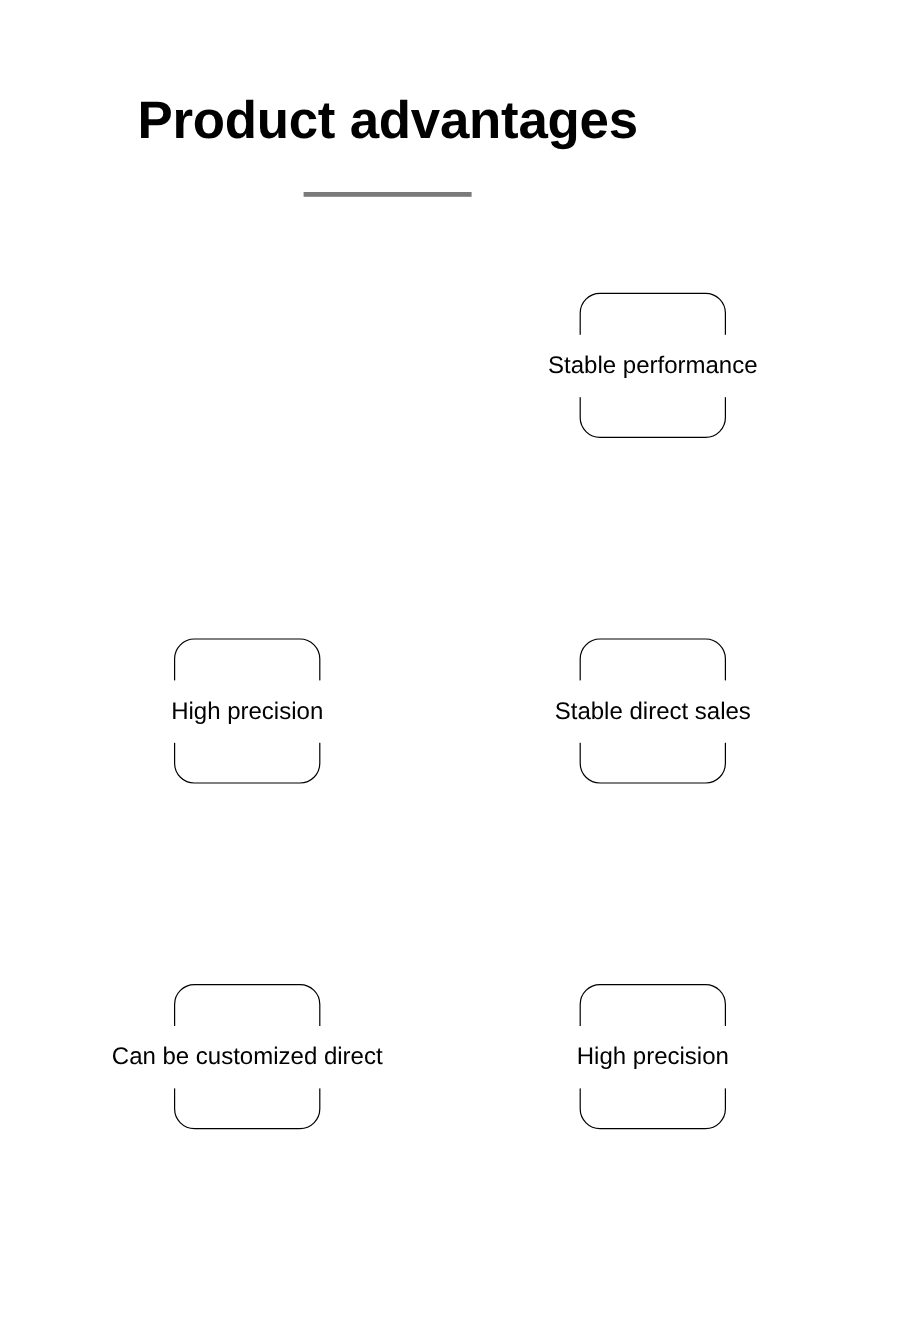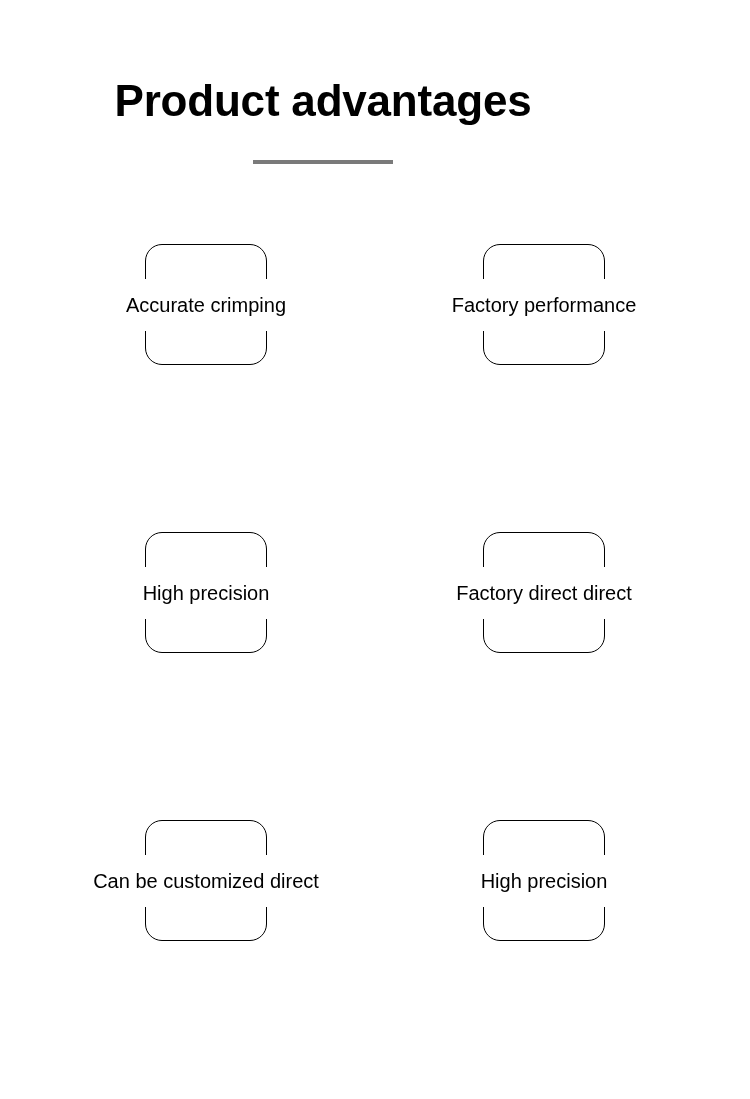--- a/index.html
+++ b/index.html
@@ -103,34 +103,31 @@
 <div class="page">
 
   <div class="header">
     <h1 class="page-title">Product advantages</h1>
     <div class="title-divider"></div>
   </div>
 
   <div class="cards-grid">
 
     <div class="card-row">
-      <div class="feature-card col-1">
-        <span class="card-label">Accurate crimping</span>
-      </div>
       <div class="feature-card col-2">
-        <span class="card-label">Factory performance</span>
+        <span class="card-label">Stable performance</span>
       </div>
     </div>
 
     <div class="card-row">
       <div class="feature-card col-1">
         <span class="card-label">High precision</span>
       </div>
       <div class="feature-card col-2">
-        <span class="card-label">Factory direct direct</span>
+        <span class="card-label">Stable direct sales</span>
       </div>
     </div>
 
     <div class="card-row">
       <div class="feature-card col-1">
         <span class="card-label">Can be customized direct</span>
       </div>
       <div class="feature-card col-2">
         <span class="card-label">High precision</span>
       </div>

